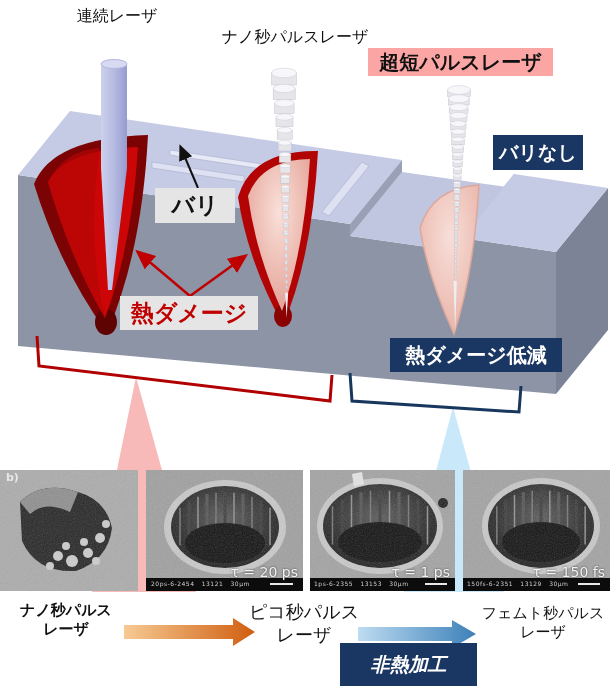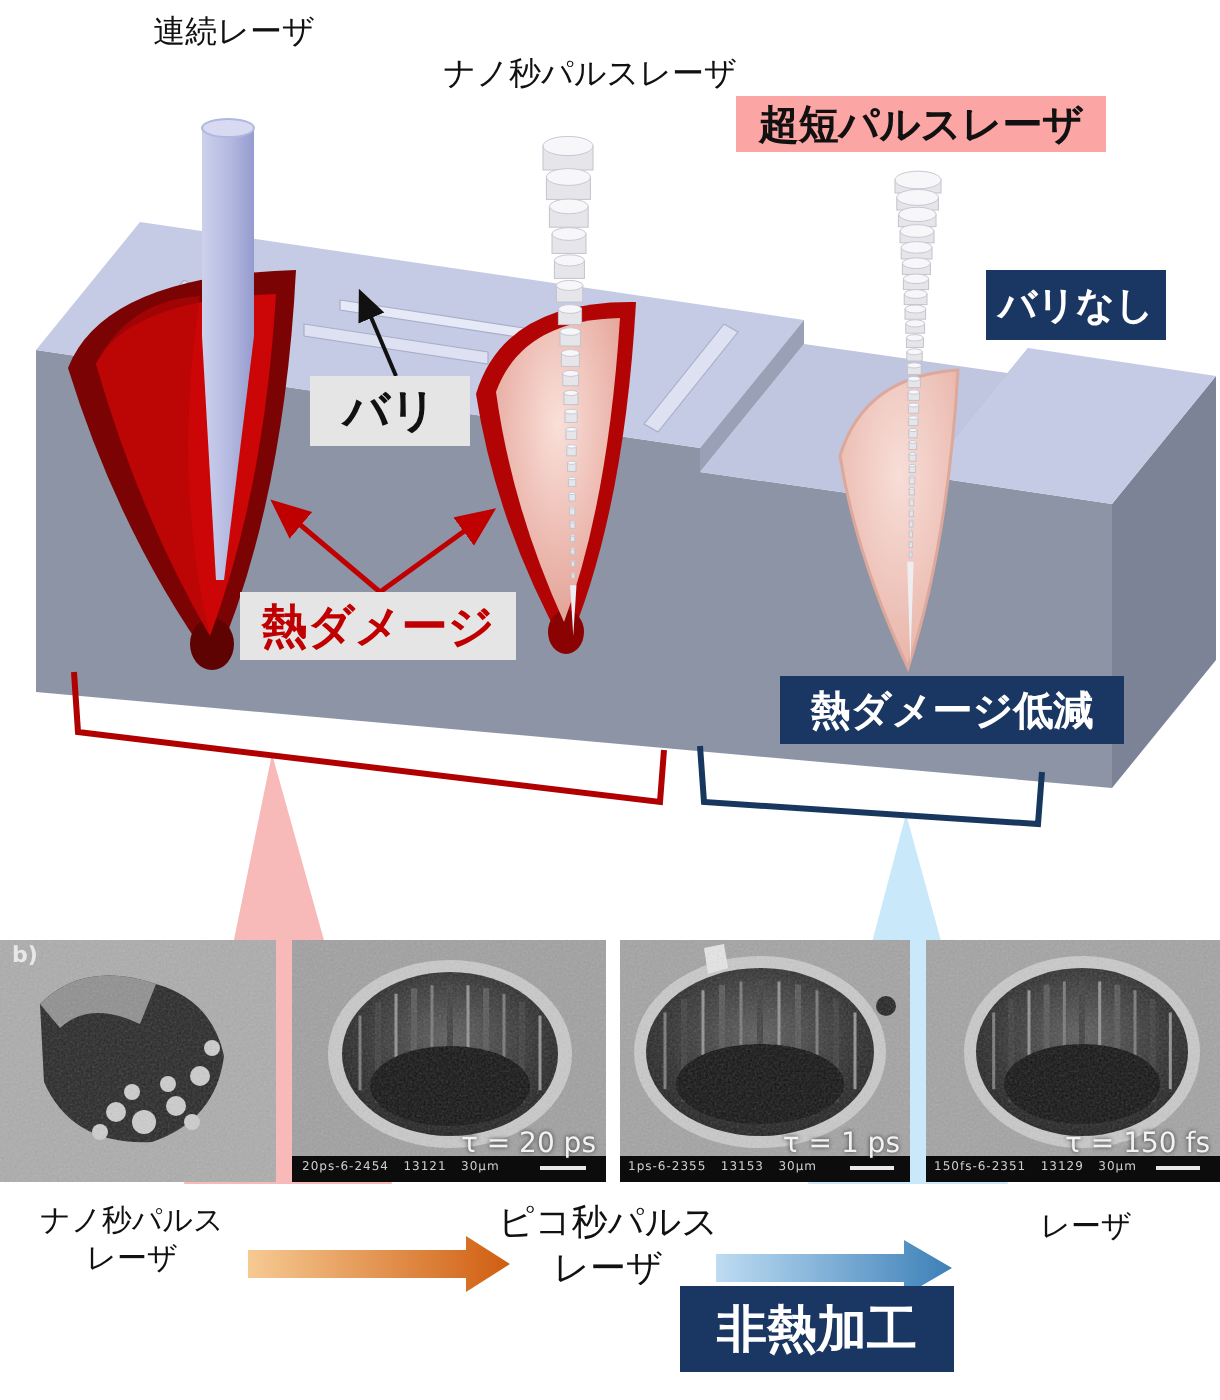--- a/index.html
+++ b/index.html
@@ -342,28 +342,29 @@
   <div class="ov" style="left:6px;top:471px;color:#e8e8e8;font-size:11px;font-weight:700;">b)</div>
 
   <div class="ov tau" style="left:200px;top:564px;width:98px;text-align:right;font-size:14px;">τ = 20 ps</div>
   <div class="ov tau" style="left:360px;top:564px;width:90px;text-align:right;font-size:14px;">τ = 1 ps</div>
   <div class="ov tau" style="left:505px;top:564px;width:100px;text-align:right;font-size:14px;">τ = 150 fs</div>
 
   <div class="ov sbar" style="left:151px;top:580px;">20ps-6-2454   13121   30μm</div>
   <div class="ov sbar" style="left:314px;top:580px;">1ps-6-2355   13153   30μm</div>
   <div class="ov sbar" style="left:467px;top:580px;">150fs-6-2351   13129   30μm</div>
 
-  <div class="ov two-line" style="left:6px;top:601px;width:120px;font-size:15px;">
+  <div class="ov two-line" style="left:6px;top:601px;width:120px;font-size:15px;font-weight:bold;">
     <span>ナノ秒パルス</span>
     <span>レーザ</span>
   </div>
   <div class="ov two-line" style="left:244px;top:601px;width:120px;font-size:18px;">
     <span>ピコ秒パルス</span>
     <span>レーザ</span>
   </div>
   <div class="ov two-line" style="left:478px;top:604px;width:130px;font-size:15px;">
+    <span>フェムト秒パルス</span>
     <span>レーザ</span>
   </div>
 
 
-  <div class="ov ctr navybox" style="left:340px;top:643px;width:137px;height:43px;font-size:25px;">非熱加工</div>
+  <div class="ov ctr navybox" style="left:340px;top:643px;width:137px;height:43px;font-size:19px;font-style:italic;">非熱加工</div>
 
 </div>
 
 </body></html>

